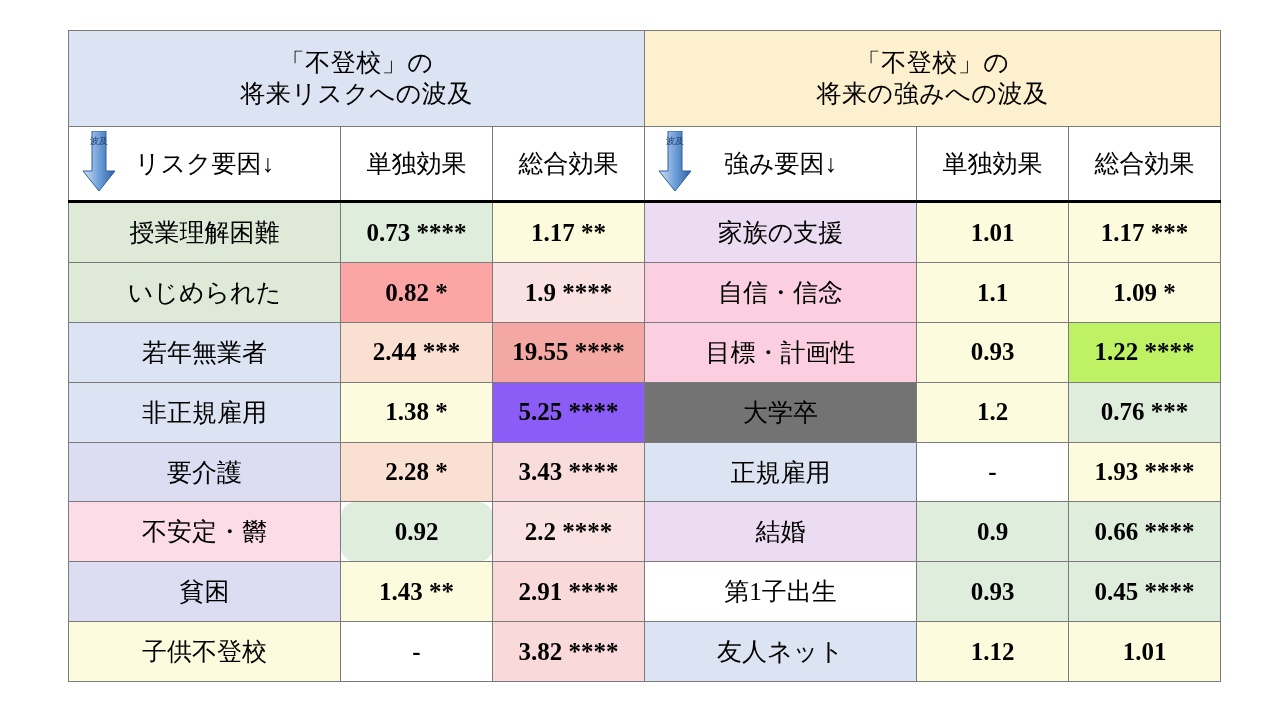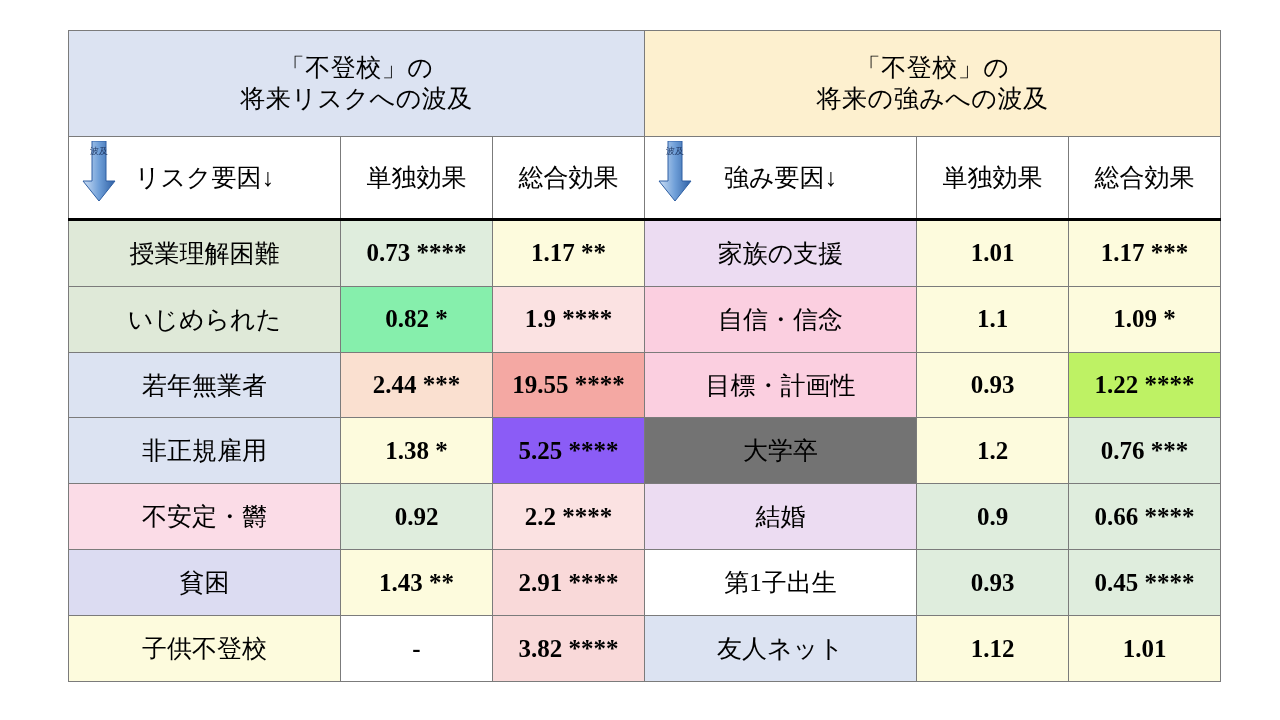--- a/index.html
+++ b/index.html
@@ -156,21 +156,21 @@
       <tr class="data">
         <td class="factor" style="background: rgb(223, 233, 216);">授業理解困難</td>
         <td class="val" style="background: rgb(223, 237, 221);">0.73 ****</td>
         <td class="val" style="background: rgb(253, 251, 221);">1.17 **</td>
         <td class="factor" style="background: rgb(236, 220, 242);">家族の支援</td>
         <td class="val" style="background: rgb(253, 251, 221);">1.01</td>
         <td class="val" style="background: rgb(253, 251, 221); margin-left: 28px;">1.17 ***</td>
       </tr>
       <tr class="data">
         <td class="factor" style="background: rgb(223, 233, 216);">いじめられた</td>
-        <td class="val" style="background: #86efac;">0.82 *</td>
+        <td class="val" style="background: #fca5a5;">0.82 *</td>
         <td class="val" style="background: rgb(251, 226, 226);">1.9 ****</td>
         <td class="factor" style="background: rgb(251, 207, 224);">自信・信念</td>
         <td class="val" style="background: rgb(253, 251, 221);">1.1</td>
         <td class="val" style="background: rgb(253, 251, 221);">1.09 *</td>
       </tr>
       <tr class="data">
         <td class="factor" style="background: rgb(220, 227, 242);">若年無業者</td>
         <td class="val" style="background: rgb(250, 224, 208);">2.44 ***</td>
         <td class="val" style="background: rgb(244, 168, 163);">19.55 ****</td>
         <td class="factor" style="background: rgb(251, 207, 224);">目標・計画性</td>
@@ -179,22 +179,30 @@
       </tr>
       <tr class="data">
         <td class="factor" style="background: rgb(220, 227, 242);">非正規雇用</td>
         <td class="val" style="background: rgb(253, 251, 221);">1.38 *</td>
         <td class="val" style="background: #8b5cf6; font-family: Liberation Serif, serif;">5.25 ****</td>
         <td class="factor" style="background: #737373;">大学卒</td>
         <td class="val" style="background: rgb(253, 251, 221);">1.2</td>
         <td class="val" style="background: rgb(223, 237, 221);">0.76 ***</td>
       </tr>
       <tr class="data">
+        <td class="factor" style="background: rgb(220, 220, 242);">要介護</td>
+        <td class="val" style="background: rgb(250, 224, 208);">2.28 *</td>
+        <td class="val" style="background: rgb(249, 220, 220);">3.43 ****</td>
+        <td class="factor" style="background: rgb(220, 227, 242);">正規雇用</td>
+        <td class="val" style="background: rgb(255, 255, 255);">-</td>
+        <td class="val" style="background: rgb(253, 251, 221);">1.93 ****</td>
+      </tr>
+      <tr class="data">
         <td class="factor" style="background: rgb(251, 220, 231);">不安定・欝</td>
-        <td class="val" style="background: rgb(223, 237, 221);">0.92</td>
+        <td class="val" style="background: rgb(223, 237, 221); border-radius: 15px;">0.92</td>
         <td class="val" style="background: rgb(251, 226, 226);">2.2 ****</td>
         <td class="factor" style="background: rgb(236, 220, 242);">結婚</td>
         <td class="val" style="background: rgb(223, 237, 221);">0.9</td>
         <td class="val" style="background: rgb(223, 237, 221);">0.66 ****</td>
       </tr>
       <tr class="data">
         <td class="factor" style="background: rgb(220, 220, 242);">貧困</td>
         <td class="val" style="background: rgb(253, 251, 221);">1.43 **</td>
         <td class="val" style="background: rgb(249, 217, 217);">2.91 ****</td>
         <td class="factor" style="background: rgb(255, 255, 255);">第1子出生</td>

